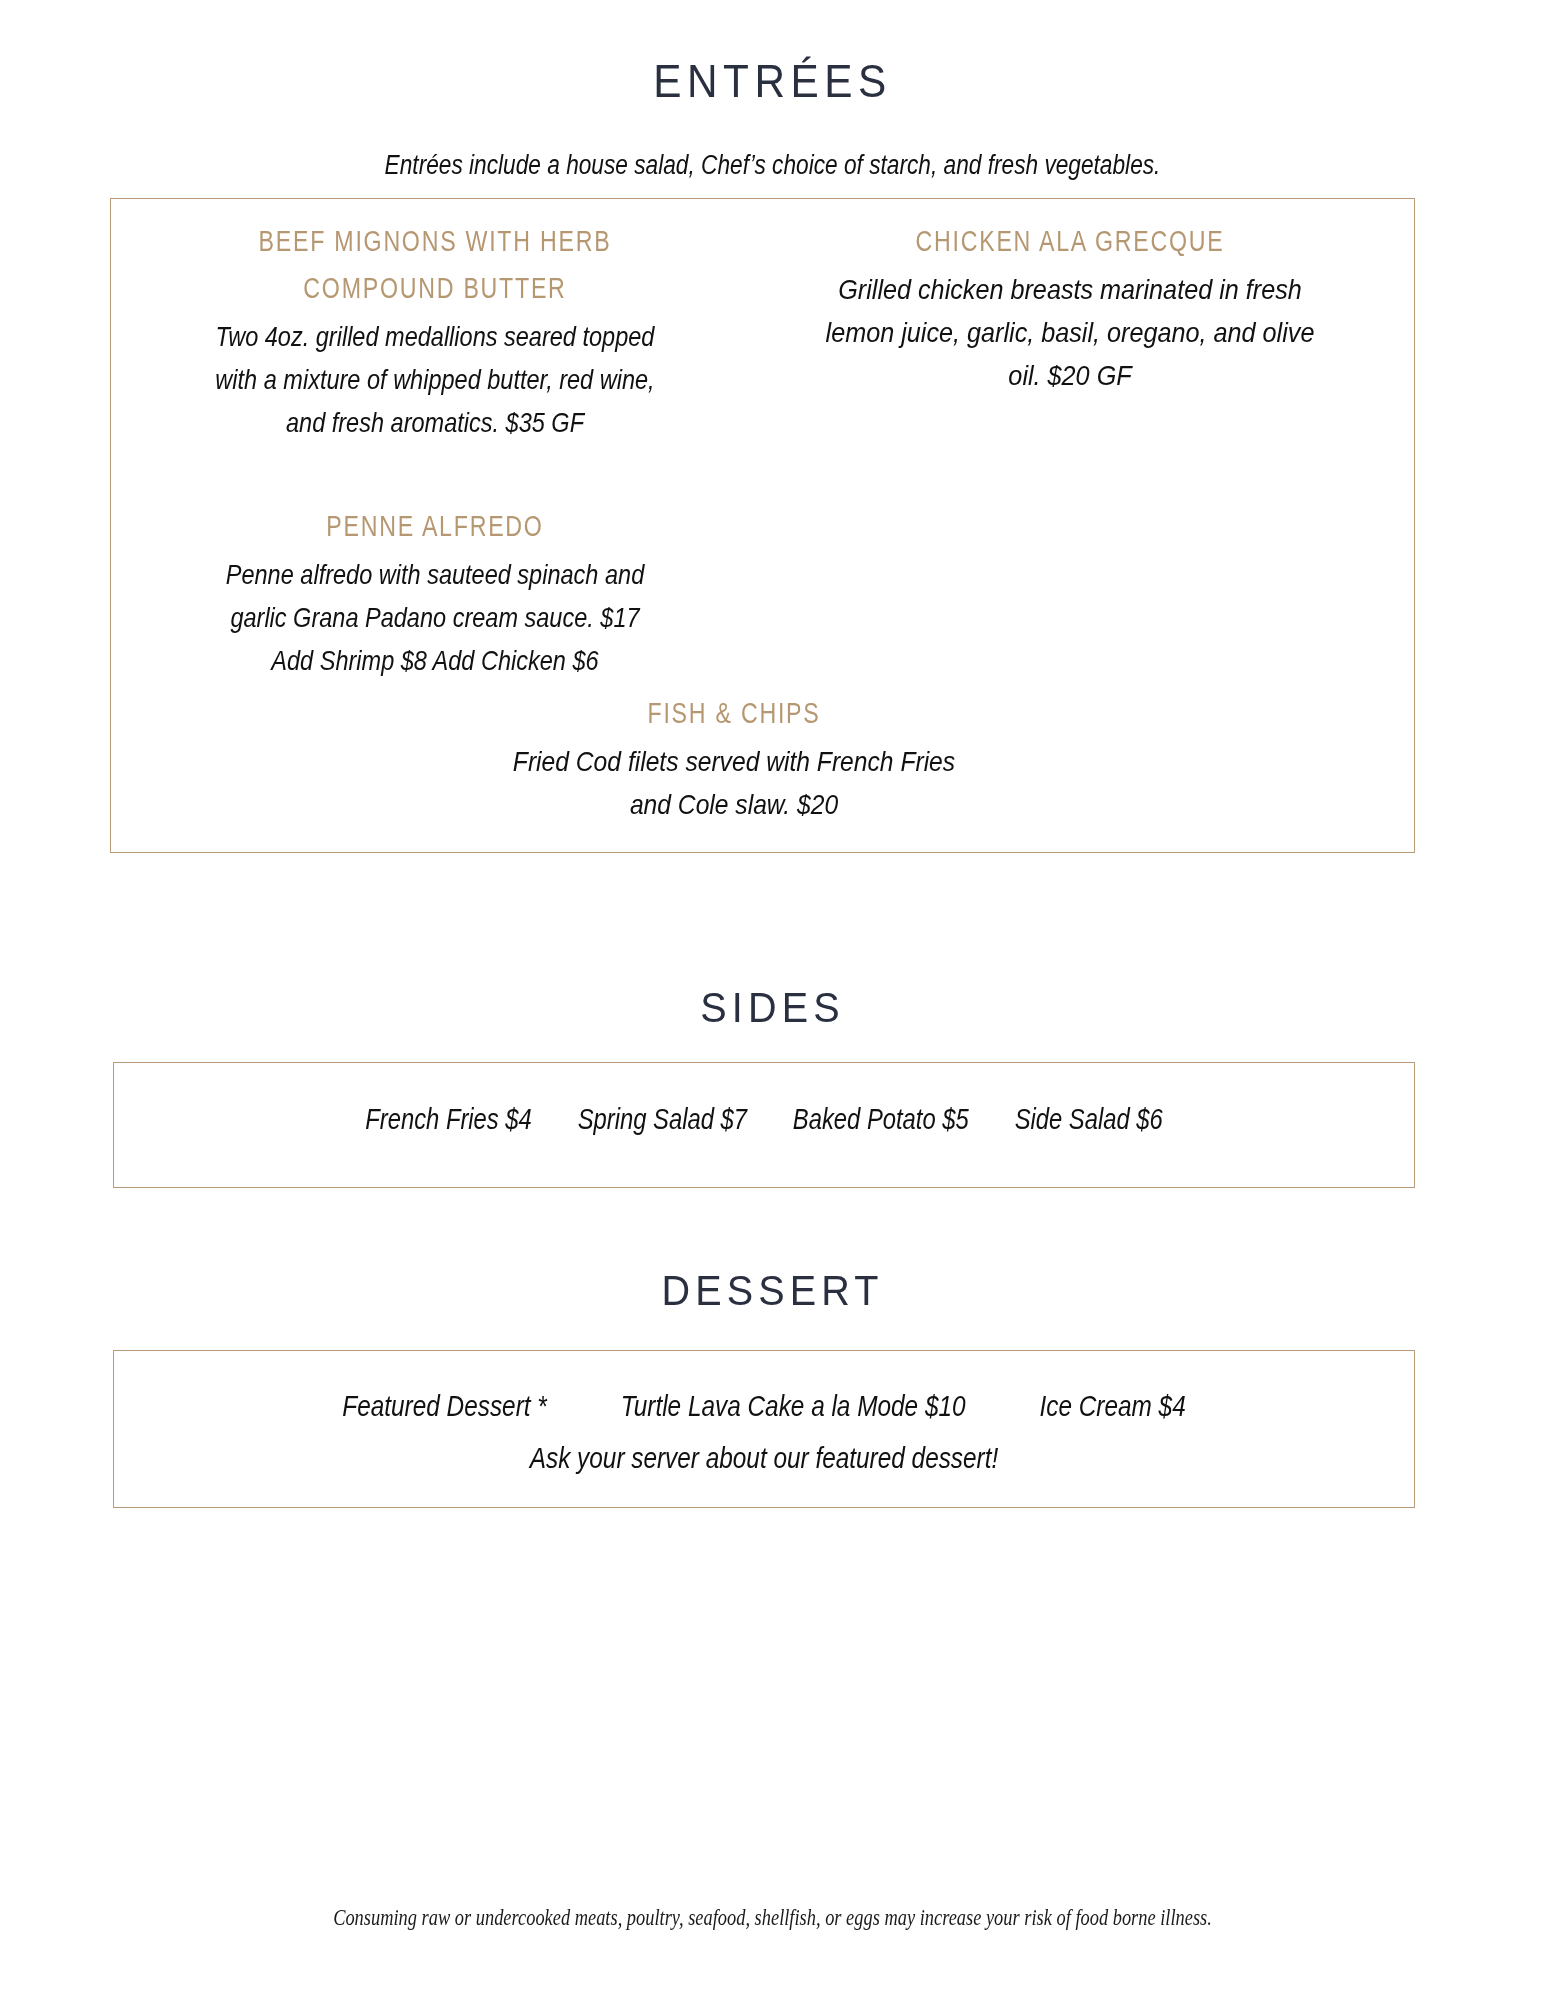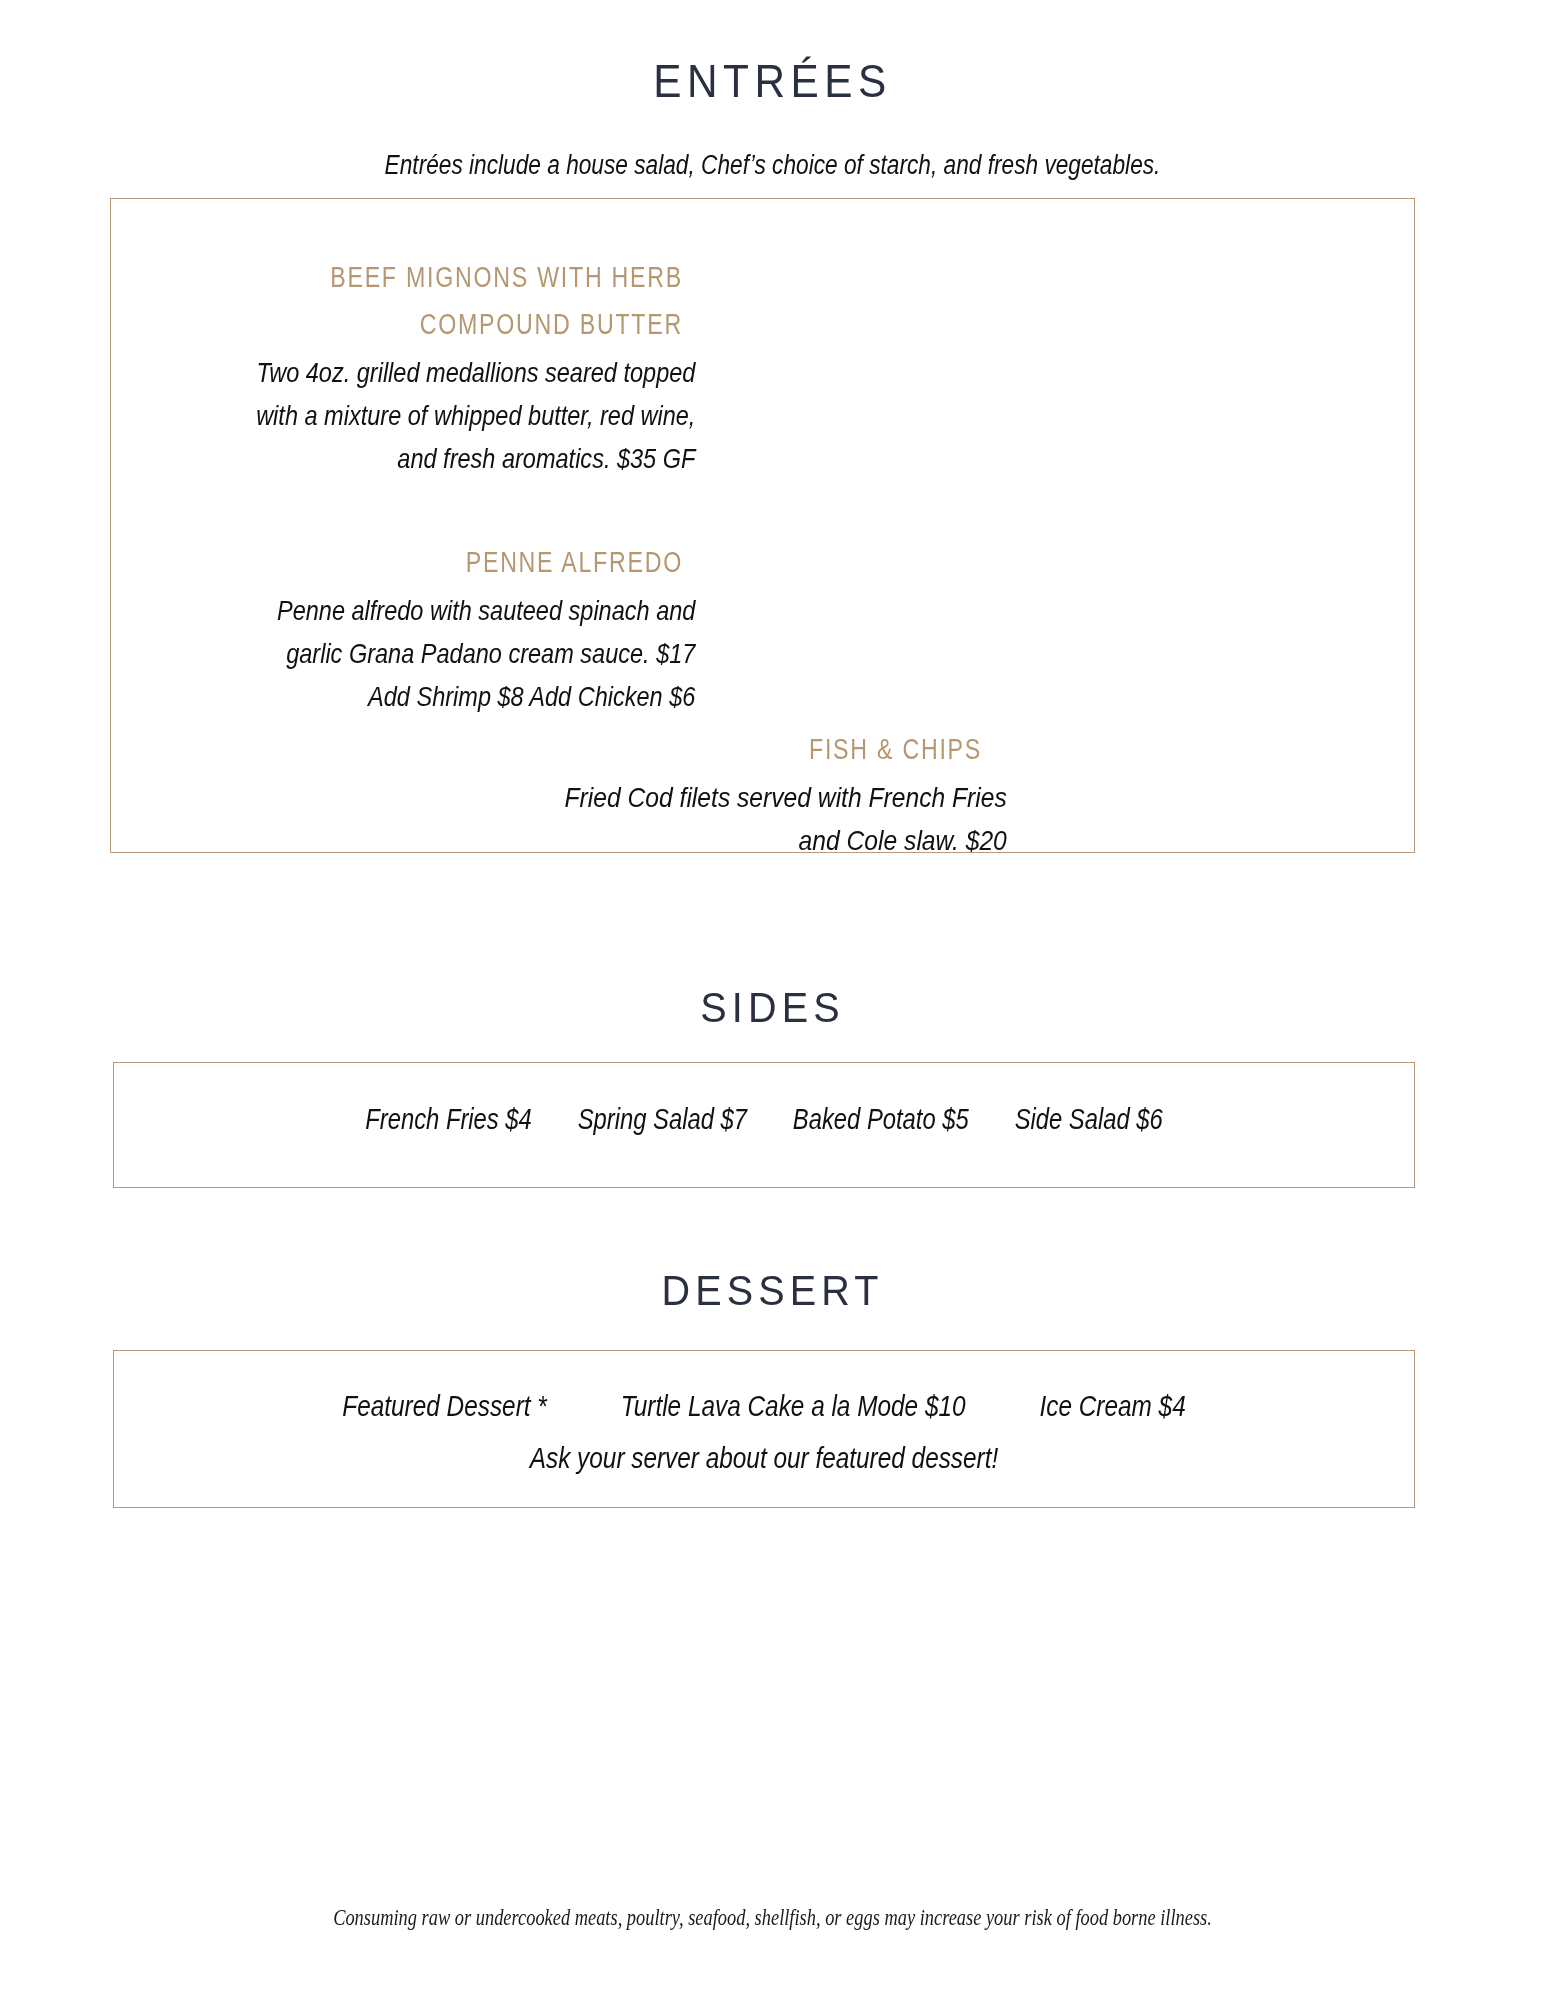--- a/index.html
+++ b/index.html
@@ -94,22 +94,21 @@
   .panel-dessert {
     left: 113px;
     top: 1350px;
     width: 1302px;
     height: 158px;
   }
 
   
   .item {
     position: absolute;
-    text-align: right;
-    margin-top: 36px;
+    text-align: center;
   }
   .item-title {
     color: #b59771;
     font-family: "Liberation Sans", sans-serif;
     font-weight: 400;
     font-size: 29px;
     line-height: 47px;
     letter-spacing: 0.075em;
     transform: scaleX(0.80);
     transform-origin: center;
@@ -231,20 +230,28 @@
 
   <div class="item item-penne">
     <div class="item-title">PENNE ALFREDO</div>
     <div class="item-desc">
       <div>Penne alfredo with sauteed spinach and</div>
       <div>garlic Grana Padano cream sauce. $17</div>
       <div>Add Shrimp $8   Add Chicken $6</div>
     </div>
   </div>
 
+  <div class="item item-chicken">
+    <div class="item-title">CHICKEN ALA GRECQUE</div>
+    <div class="item-desc">
+      <div>Grilled chicken breasts marinated in fresh</div>
+      <div>lemon juice, garlic, basil, oregano, and olive</div>
+      <div>oil. $20 GF</div>
+    </div>
+  </div>
 
 
   <div class="item item-fish">
     <div class="item-title">FISH &amp; CHIPS</div>
     <div class="item-desc">
       <div>Fried Cod filets served with French Fries</div>
       <div>and Cole slaw.  $20</div>
     </div>
   </div>
 

